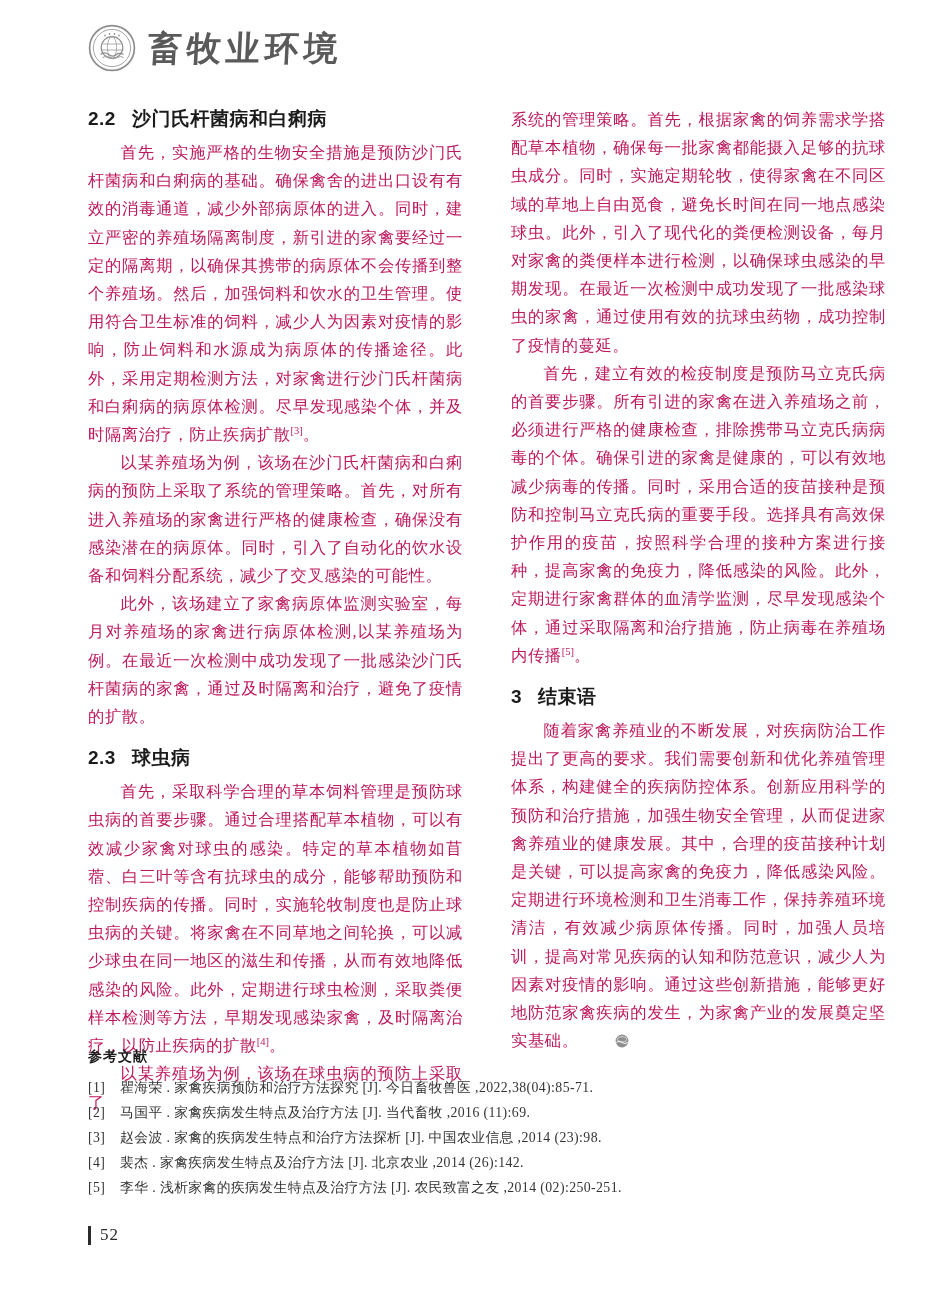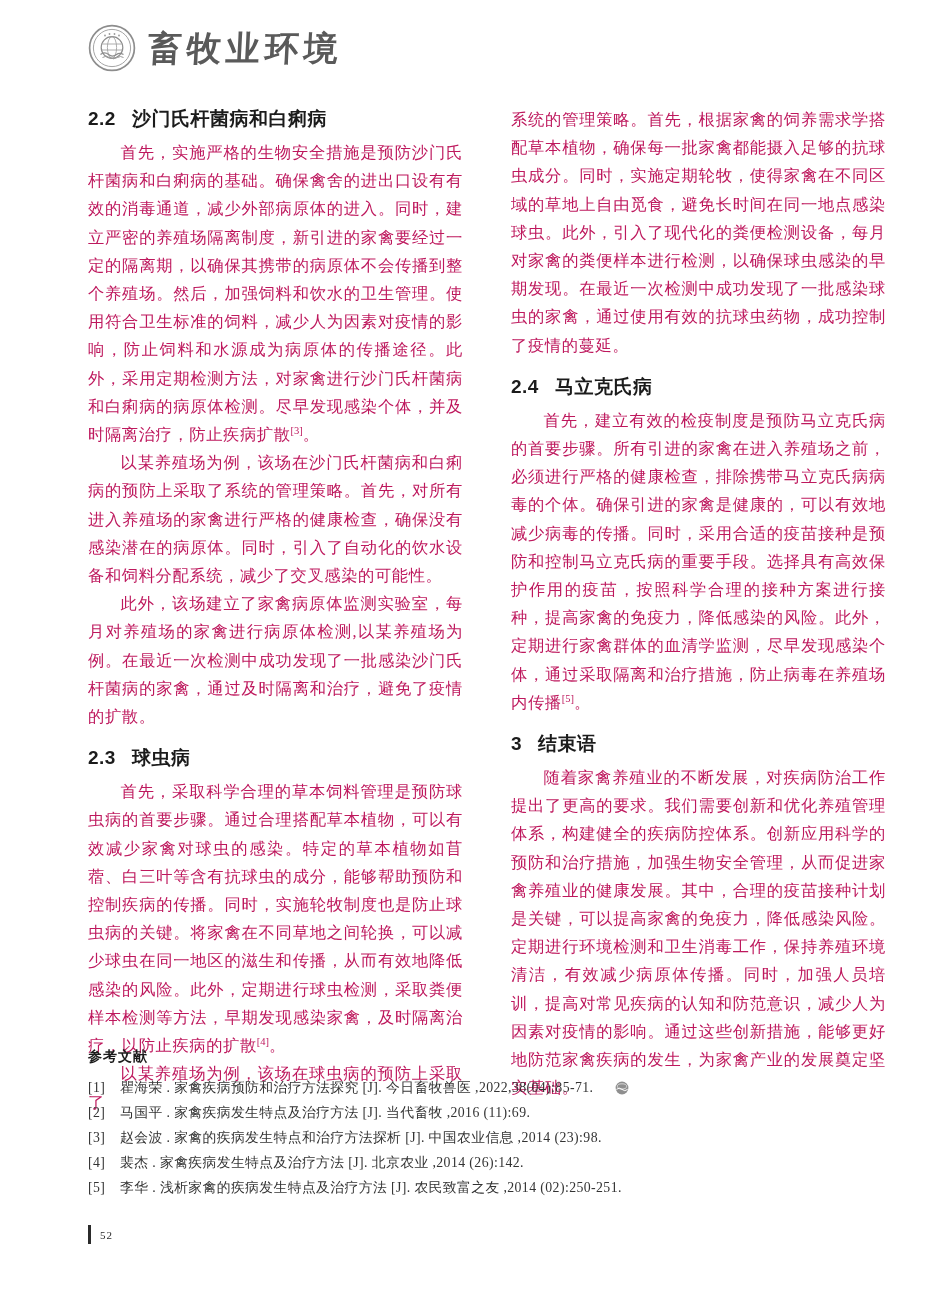--- a/index.html
+++ b/index.html
@@ -36,21 +36,21 @@
   .refs-h{
     font-family:"Liberation Sans",sans-serif;font-weight:700;font-size:14px;
     color:#1b1b1b;margin:0 0 9px 0;letter-spacing:1px;
   }
   .ref-row{display:flex;font-size:13.8px;line-height:25px;color:#333333;letter-spacing:0.4px;}
   .ref-no{flex:0 0 32px;}
   .ref-text{flex:1 1 auto;}
   
   .footer{position:absolute;left:88px;top:1225px;display:flex;align-items:center;gap:9px;}
   .footer-bar{width:3px;height:19px;background:#2b2b2b;}
-  .page-number{font-size:11px;color:#2b2b2b;letter-spacing:1px;}
+  .page-number{font-size:17px;color:#2b2b2b;letter-spacing:1px;}
 </style>
 </head>
 <body>
 
 <div class="page">
 
   <div class="header">
     <svg class="logo" viewBox="0 0 48 48">
       <circle cx="24" cy="24" r="22.4" fill="none" stroke="#8d8d8d" stroke-width="1.7"></circle>
       <circle cx="24" cy="24" r="18.6" fill="none" stroke="#9b9b9b" stroke-width="0.9"></circle>
@@ -84,21 +84,20 @@
       <p class="para"><span>首先，采取科学合理的草本饲料管理是预防球虫病的首要步骤。通过合理搭配草本植物，可以有效减少家禽对球虫的感染。特定的草本植物如苜蓿、白三叶等含有抗球虫的成分，能够帮助预防和控制疾病的传播。同时，实施轮牧制度也是防止球虫病的关键。将家禽在不同草地之间轮换，可以减少球虫在同一地区的滋生和传播，从而有效地降低感染的风险。此外，定期进行球虫检测，采取粪便样本检测等方法，早期发现感染家禽，及时隔离治疗，以防止疾病的扩散</span><sup class="ref-sup">[4]</sup><span>。</span></p>
           <p class="para"><span>以某养殖场为例，该场在球虫病的预防上采取了</span><span></span></p>
         </div>
     </div>
 
     <div class="col">
       <div class="no-indent">
 
       <p class="para"><span>系统的管理策略。首先，根据家禽的饲养需求学搭配草本植物，确保每一批家禽都能摄入足够的抗球虫成分。同时，实施定期轮牧，使得家禽在不同区域的草地上自由觅食，避免长时间在同一地点感染球虫。此外，引入了现代化的粪便检测设备，每月对家禽的粪便样本进行检测，以确保球虫感染的早期发现。在最近一次检测中成功发现了一批感染球虫的家禽，通过使用有效的抗球虫药物，成功控制了疫情的蔓延。</span><span></span></p>
         </div>
-      <h3 class="sec-h"><span class="sec-no">2.4</span><span>马立克氏病</span></h3>
       <div>
 
       <p class="para"><span>首先，建立有效的检疫制度是预防马立克氏病的首要步骤。所有引进的家禽在进入养殖场之前，必须进行严格的健康检查，排除携带马立克氏病病毒的个体。确保引进的家禽是健康的，可以有效地减少病毒的传播。同时，采用合适的疫苗接种是预防和控制马立克氏病的重要手段。选择具有高效保护作用的疫苗，按照科学合理的接种方案进行接种，提高家禽的免疫力，降低感染的风险。此外，定期进行家禽群体的血清学监测，尽早发现感染个体，通过采取隔离和治疗措施，防止病毒在养殖场内传播</span><sup class="ref-sup">[5]</sup><span>。</span></p>
         </div>
       <h3 class="sec-h"><span class="sec-no">3</span><span>结束语</span></h3>
       <div>
 
       <p class="para"><span>随着家禽养殖业的不断发展，对疾病防治工作提出了更高的要求。我们需要创新和优化养殖管理体系，构建健全的疾病防控体系。创新应用科学的预防和治疗措施，加强生物安全管理，从而促进家禽养殖业的健康发展。其中，合理的疫苗接种计划是关键，可以提高家禽的免疫力，降低感染风险。定期进行环境检测和卫生消毒工作，保持养殖环境清洁，有效减少病原体传播。同时，加强人员培训，提高对常见疾病的认知和防范意识，减少人为因素对疫情的影响。通过这些创新措施，能够更好地防范家禽疾病的发生，为家禽产业的发展奠定坚实基础。</span><span></span><span class="end-mark"><svg viewBox="0 0 14 14" width="14" height="14">
                 <circle cx="7" cy="7" r="6.4" fill="#8f8f8f"></circle>
                 <ellipse cx="7" cy="5.4" rx="4.6" ry="2.6" fill="none" stroke="#e8e8e8" stroke-width="0.8"></ellipse>

